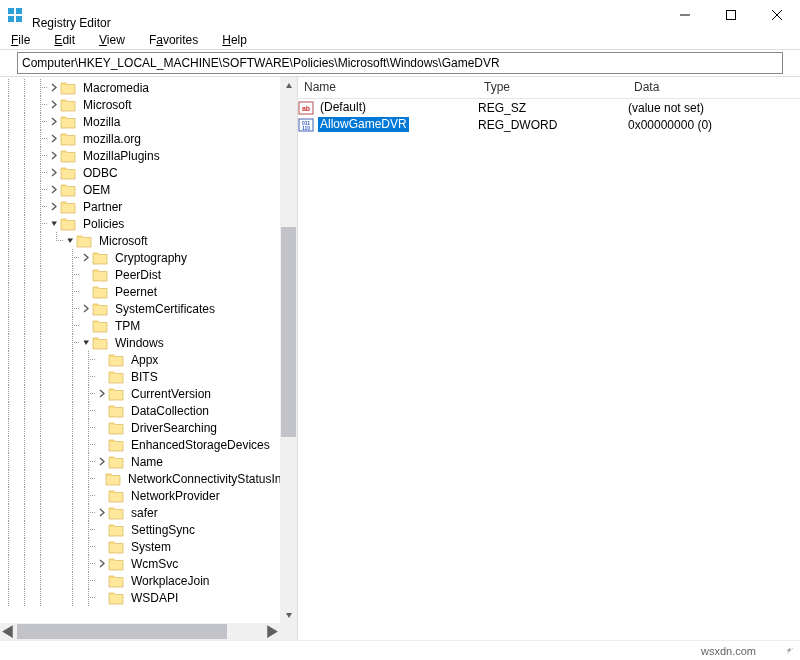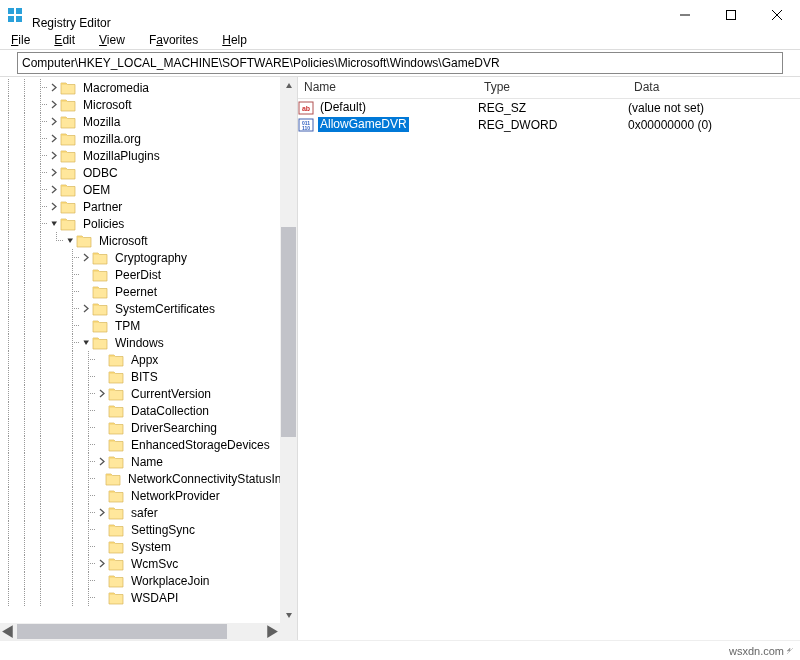--- a/index.html
+++ b/index.html
@@ -242,20 +242,21 @@
     left: 0; right: 0; bottom: 0;
     height: 20px;
     background: #fff;
     display: flex;
     align-items: center;
     justify-content: flex-end;
     padding-right: 6px;
     font-size: 11px;
     color: #666;
     border-top: 1px solid #eee;
+    gap: 28px;
   }
   .bottombar svg { width: 8px; height: 8px; margin-left: 2px; }
 </style>
 </head>
 <body>
 
 <div class="titlebar">
   <div class="app-icon">
     <svg viewBox="0 0 16 16">
       <rect x="1" y="1" width="6" height="6" fill="#2aa0da"></rect>

